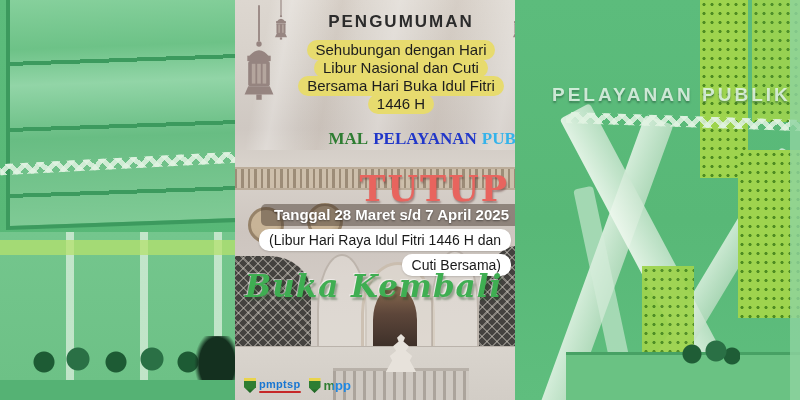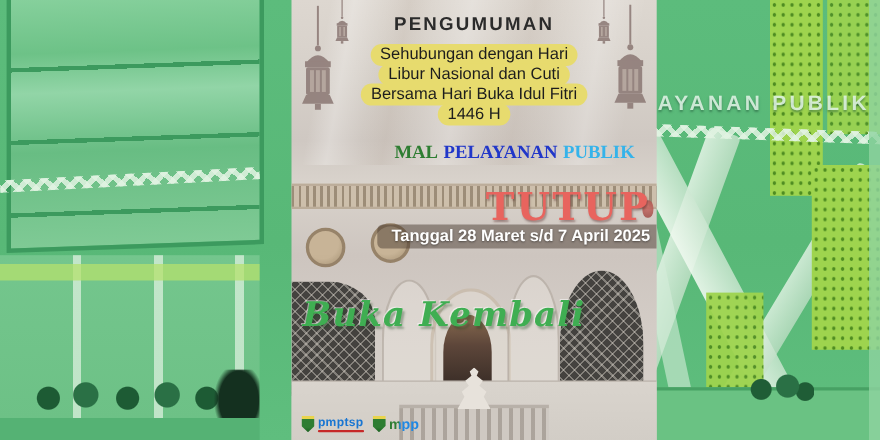--- a/index.html
+++ b/index.html
@@ -57,22 +57,22 @@
       radial-gradient(circle at 16px 14px,#1f5d36 9px,transparent 10px),
       radial-gradient(circle at 40px 11px,#2a7045 10px,transparent 11px),
       radial-gradient(circle at 56px 16px,#1f5d36 8px,transparent 9px);}
   .edge-strip{position:absolute;left:790px;top:0;width:10px;height:400px;background:#8ed3a0;opacity:.8;}
 
   .bg-sign{position:absolute;left:552px;top:84px;width:260px;z-index:2;
     font-weight:bold;font-size:19px;letter-spacing:3px;white-space:nowrap;
     color:rgba(228,246,233,.85);text-shadow:0 2px 2px rgba(35,90,58,.55);}
 
   
-  .poster{position:absolute;left:235px;top:0;width:332px;height:400px;z-index:5;overflow:hidden;
-    background:linear-gradient(180deg,#ddd7d0 0%,#d6d0c9 18%,#cfc8c2 32%,#d9d3cc 42%,#cdc5bf 58%,#d3ccc6 74%,#d8d2cb 100%);margin-left:30px;}
+  .poster{position:absolute;left:235px;top:0;width:280px;height:400px;z-index:5;overflow:hidden;
+    background:linear-gradient(180deg,#ddd7d0 0%,#d6d0c9 18%,#cfc8c2 32%,#d9d3cc 42%,#cdc5bf 58%,#d3ccc6 74%,#d8d2cb 100%);}
   .ceiling-swirl{position:absolute;left:0;top:0;width:332px;height:150px;opacity:.5;
     background:
       linear-gradient(100deg,transparent 10%,rgba(255,255,255,.55) 16%,transparent 24%,rgba(168,150,135,.3) 30%,transparent 36%,rgba(255,255,255,.5) 46%,transparent 55%,rgba(168,150,135,.28) 62%,transparent 70%,rgba(255,255,255,.5) 80%,transparent 90%);}
   .frieze{position:absolute;left:0;top:167px;width:332px;height:19px;opacity:.8;
     border-top:2px solid #b5a48e;border-bottom:2px solid #b5a48e;
     background:
       repeating-linear-gradient(90deg,rgba(110,90,65,.65) 0 2.5px,transparent 2.5px 6.5px),
       #cbbba4;}
   .medallion{position:absolute;width:30px;height:30px;border-radius:50%;
     background:radial-gradient(circle at 40% 35%,#c7b190 0 55%,#a08a68 100%);
@@ -252,20 +252,24 @@
       <span class="hl">1446 H</span>
     </div>
 
     <div class="p-org">
       <span class="w1">MAL</span><span class="w2">PELAYANAN</span><span class="w3">PUBLIK</span>
     </div>
 
     <div class="p-tutup">TUTUP</div>
     <div class="p-dateband">Tanggal 28 Maret s/d 7 April 2025</div>
 
+    <div class="p-reason">
+      <span class="box">(Libur Hari Raya Idul Fitri 1446 H dan</span><br>
+      <span class="box box2">Cuti Bersama)</span>
+    </div>
 
     <div class="p-buka">Buka Kembali</div>
 
     <div class="p-logos">
       <div class="badge">
         <span class="shield"></span>
         <span class="badge1-wrap">
           <span class="badge-text">pmptsp</span>
           <span class="badge1-bar"></span>
         </span>

